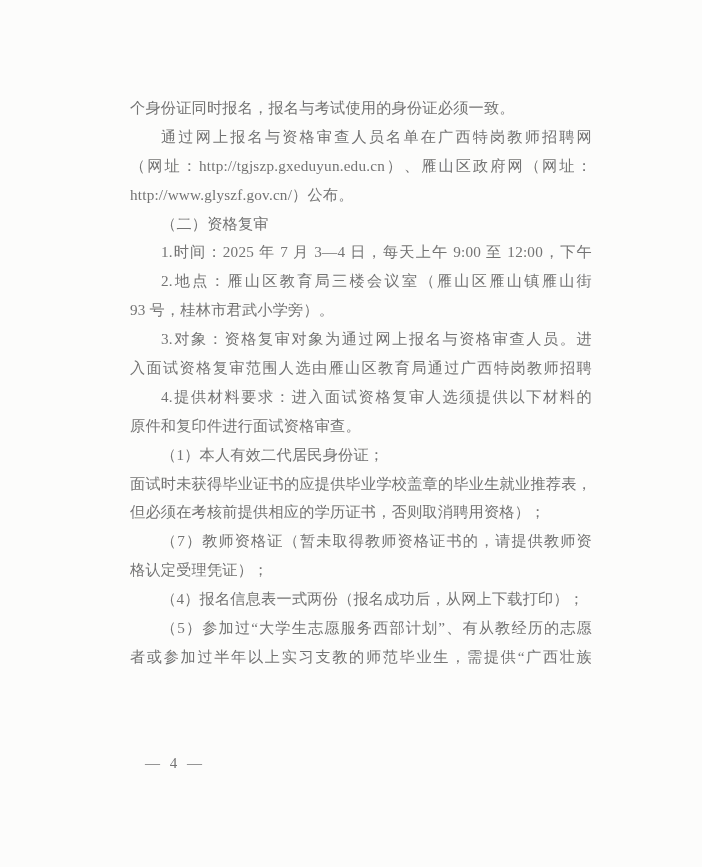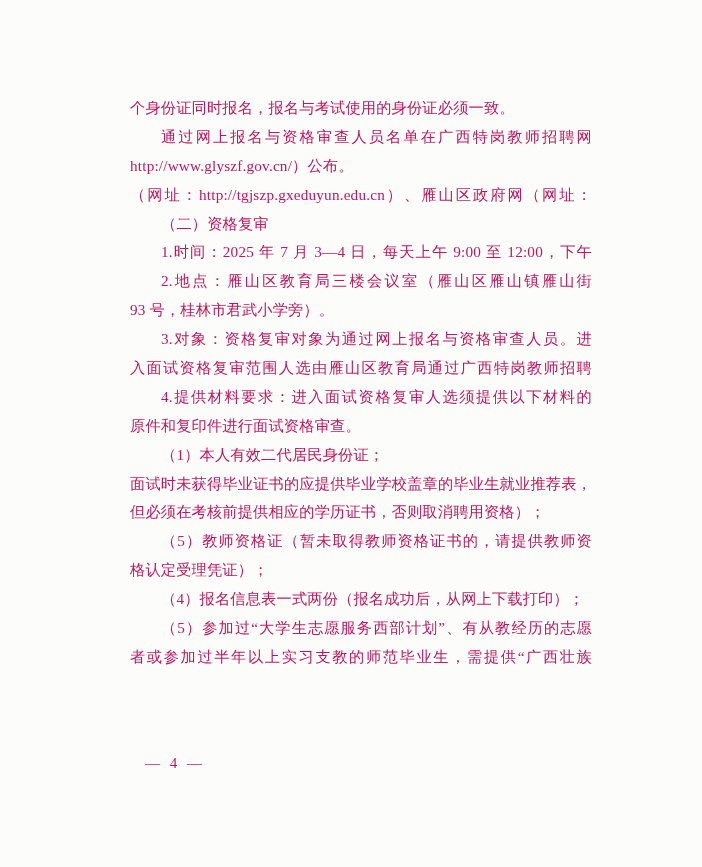--- a/index.html
+++ b/index.html
@@ -44,37 +44,37 @@
     left: 145px;
     top: 752px;
     font-size: 15px;
     line-height: 22px;
     letter-spacing: 3px;
   }
 </style>
 </head>
 <body>
 
-<div class="page" style="background: rgb(252, 252, 251); color: #be185d;">
+<div class="page" style="background: rgb(252, 252, 251); color: #737373;">
   <div class="textblock">
       <div class="line">个身份证同时报名，报名与考试使用的身份证必须一致。</div>
       <div class="line indent justify">通过网上报名与资格审查人员名单在广西特岗教师招聘网</div>
+      <div class="line justify">（网址：http://tgjszp.gxeduyun.edu.cn）、雁山区政府网（网址：</div>
       <div class="line">http://www.glyszf.gov.cn/）公布。</div>
-      <div class="line justify">（网址：http://tgjszp.gxeduyun.edu.cn）、雁山区政府网（网址：</div>
       <div class="line indent">（二）资格复审</div>
       <div class="line indent justify">1.时间：2025 年 7 月 3—4 日，每天上午 9:00 至 12:00，下午</div>
       <div class="line indent justify">2.地点：雁山区教育局三楼会议室（雁山区雁山镇雁山街</div>
       <div class="line">93 号，桂林市君武小学旁）。</div>
       <div class="line indent justify">3.对象：资格复审对象为通过网上报名与资格审查人员。进</div>
       <div class="line justify">入面试资格复审范围人选由雁山区教育局通过广西特岗教师招聘</div>
       <div class="line indent justify">4.提供材料要求：进入面试资格复审人选须提供以下材料的</div>
       <div class="line">原件和复印件进行面试资格审查。</div>
       <div class="line indent">（1）本人有效二代居民身份证；</div>
       <div class="line justify">面试时未获得毕业证书的应提供毕业学校盖章的毕业生就业推荐表，</div>
       <div class="line">但必须在考核前提供相应的学历证书，否则取消聘用资格）；</div>
-      <div class="line indent justify">（5）教师资格证（暂未取得教师资格证书的，请提供教师资</div>
+      <div class="line indent justify">（7）教师资格证（暂未取得教师资格证书的，请提供教师资</div>
       <div class="line">格认定受理凭证）；</div>
       <div class="line indent">（4）报名信息表一式两份（报名成功后，从网上下载打印）；</div>
       <div class="line indent justify">（5）参加过“大学生志愿服务西部计划”、有从教经历的志愿</div>
       <div class="line justify">者或参加过半年以上实习支教的师范毕业生，需提供“广西壮族</div>
     </div>
   <div class="footer">— 4 —</div>
 </div>
 
 </body></html>

